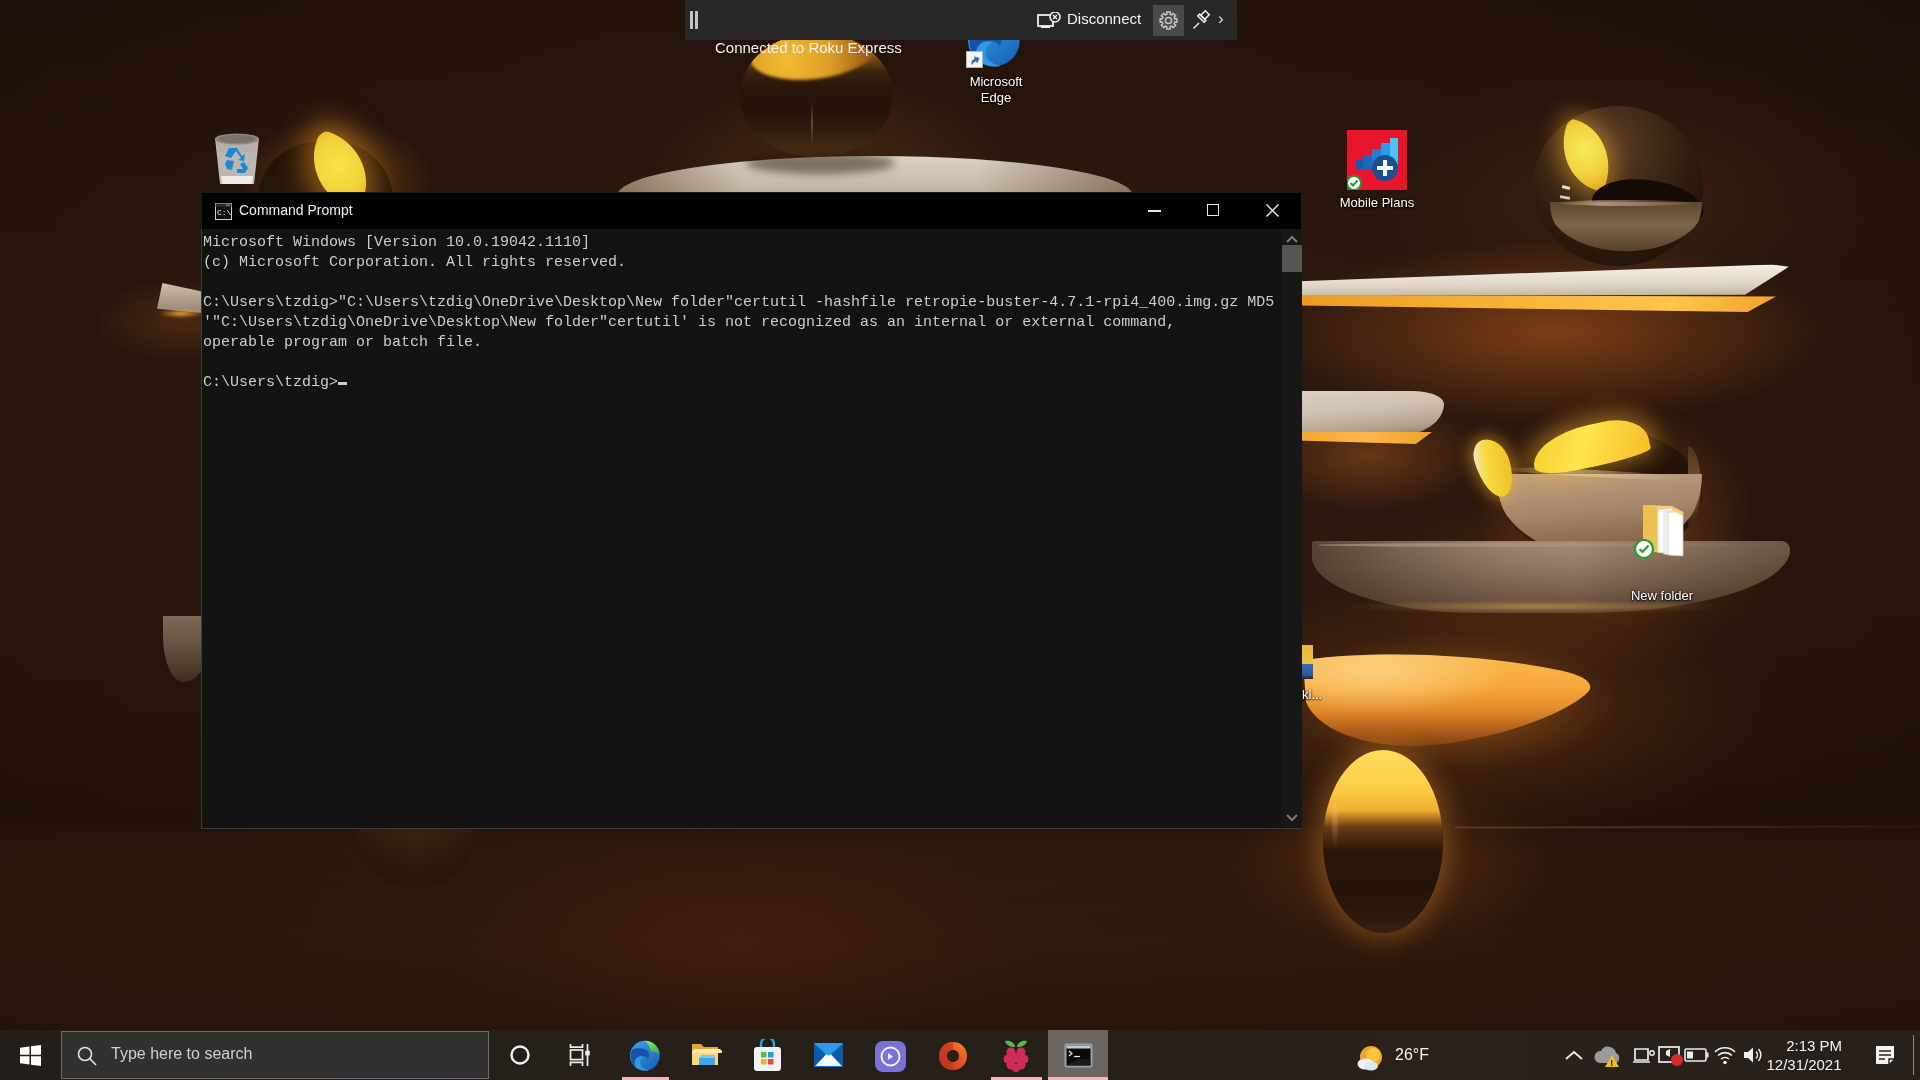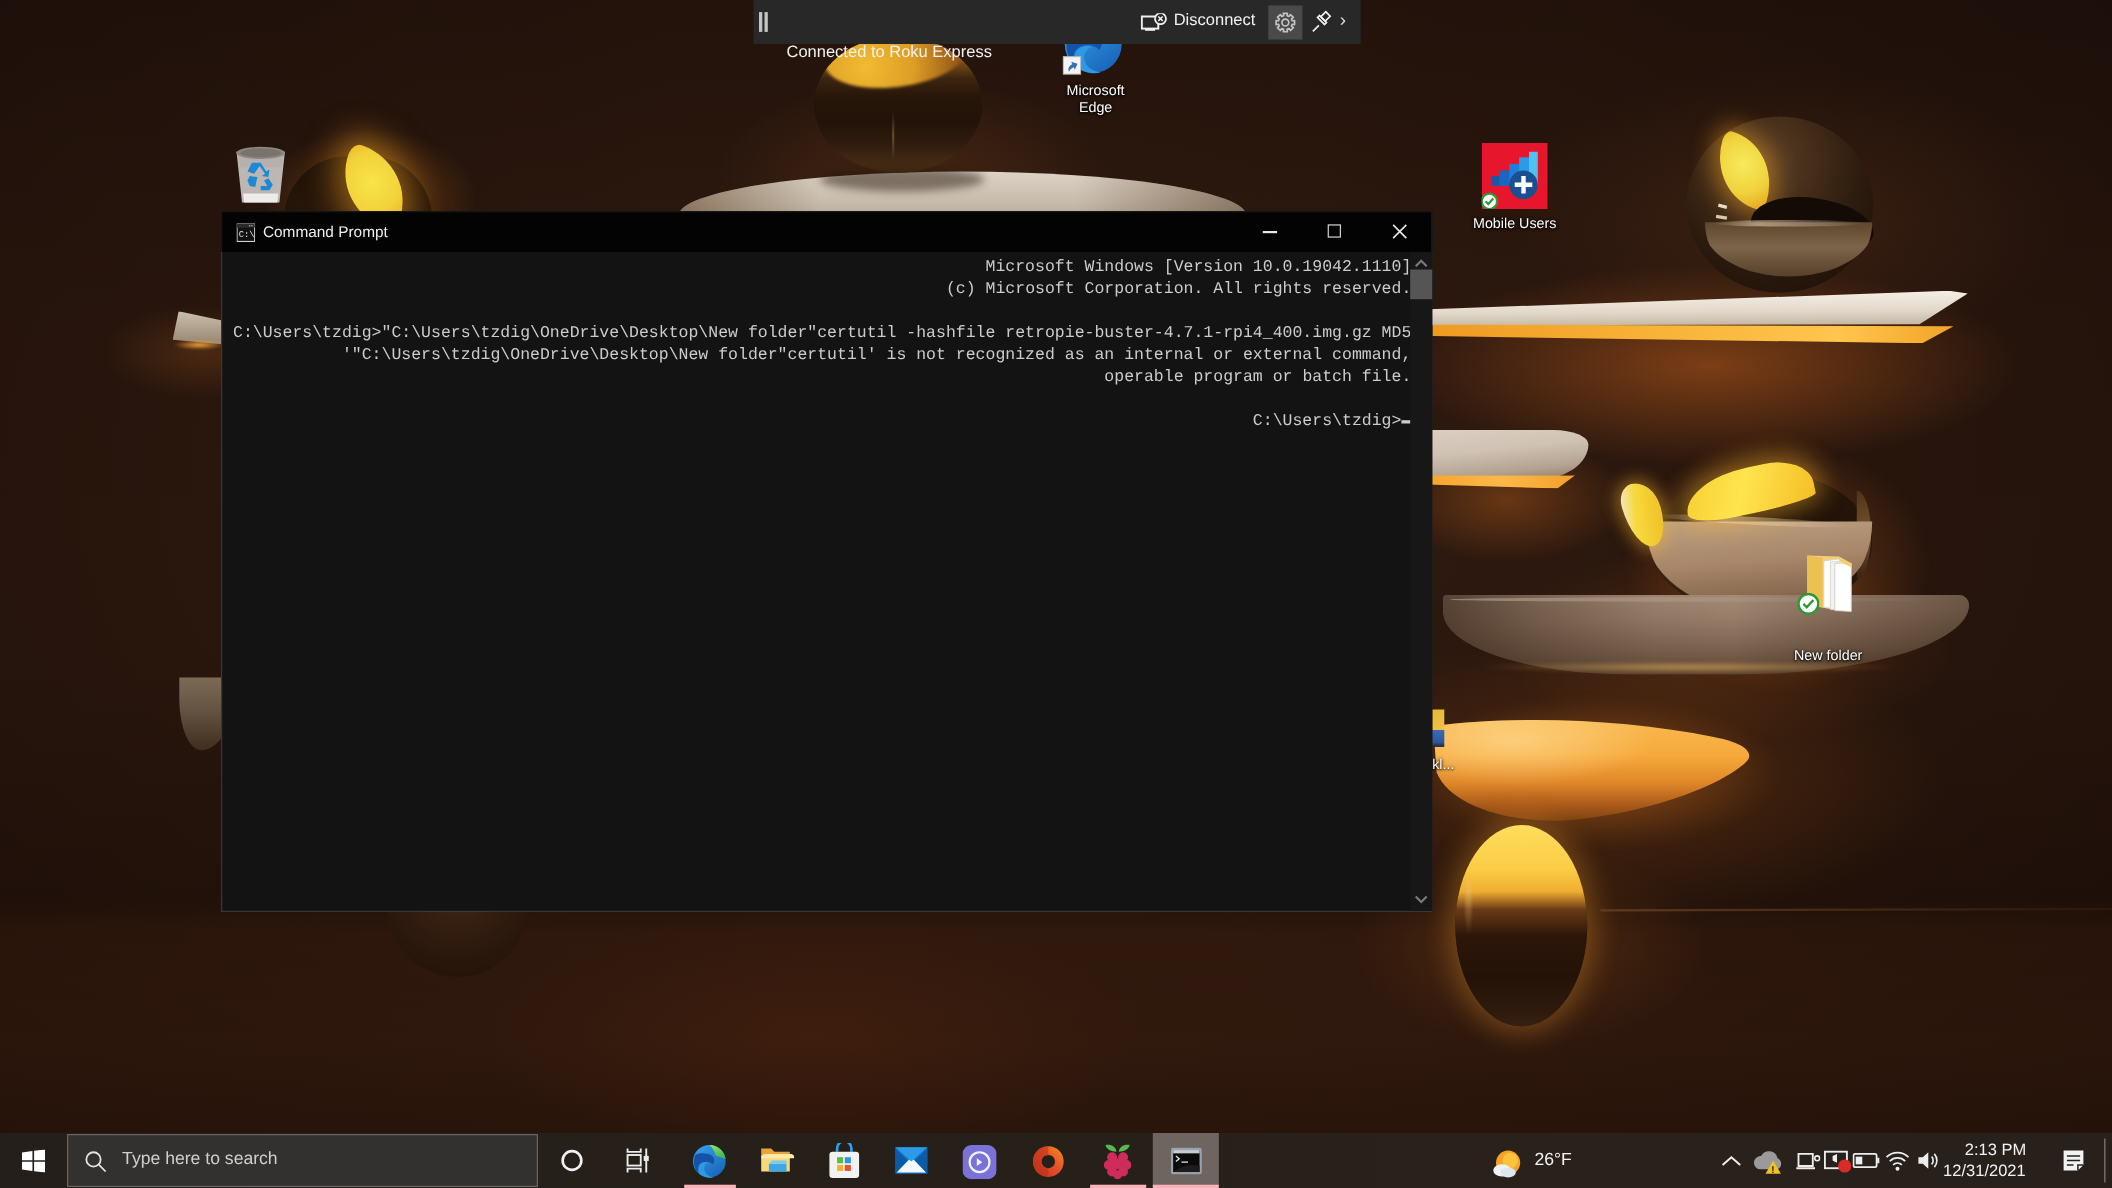--- a/index.html
+++ b/index.html
@@ -136,21 +136,21 @@
   <rect x="9" y="30" width="8" height="9" fill="#1b59a8"></rect>
   <rect x="16" y="25" width="9" height="14" fill="#1b67c0"></rect>
   <rect x="25" y="19" width="9" height="20" fill="#1e7ed8"></rect>
   <rect x="34" y="13" width="9" height="26" fill="#2b9be8"></rect>
   <rect x="43" y="8" width="8" height="31" fill="#4fc3f0"></rect>
   <circle cx="38" cy="38" r="13" fill="#1c4f8f"></circle>
   <path d="M36 30 h4 v6 h6 v4 h-6 v6 h-4 v-6 h-6 v-4 h6 z" fill="#fff"></path>
   <circle cx="7" cy="53" r="7" fill="#fff" stroke="#2c9937" stroke-width="2"></circle>
   <path d="M3.5 53 l2.5 2.5 4.5 -5" stroke="#2c9937" stroke-width="2" fill="none"></path>
 </svg>
-<div class="lbl" style="left:1327px; top:195px; width:100px;">Mobile Users</div>
+<div class="lbl" style="left:1327px; top:195px; width:100px;">Mobile Plans</div>
 
 <svg class="abs" style="left:1640px; top:503px;" width="46" height="56" viewBox="0 0 46 56">
   <path d="M3 2 L32 3 L32 52 L3 47 Z" fill="#f5cf74"></path>
   <path d="M3 2 L17 4 L17 49 L3 47 Z" fill="#edc052"></path>
   <g>
     <polygon points="18,7 33,5 33,51 18,49" fill="#fdfdfd" stroke="#d9d4cc" stroke-width="0.8"></polygon>
     <polygon points="24,8 38,7 38,52 24,51" fill="#f4f2ef" stroke="#d9d4cc" stroke-width="0.8"></polygon>
     <polygon points="28,9 43,9 43,53 28,52" fill="#ffffff" stroke="#d0cbc3" stroke-width="0.8"></polygon>
   </g>
   <path d="M32 3 L43 9 L43 13 L32 7 Z" fill="#f5cf74"></path>
@@ -202,21 +202,21 @@
       <text x="2" y="12" font-size="8" fill="#e8e8e8" font-family="Liberation Mono">C:\</text>
     </svg>
     <div class="abs" style="left:37px; top:9px; font-size:14px; color:#ededed;">Command Prompt</div>
     <div class="abs" style="left:946px; top:17px; width:13px; height:2px; background:#e8e8e8;"></div>
     <div class="abs" style="left:1005px; top:11px; width:12px; height:12px; border:1.5px solid #e8e8e8;"></div>
     <svg class="abs" style="left:1063px; top:10px;" width="15" height="15" viewBox="0 0 15 15">
       <path d="M1.5 1.5 L13.5 13.5 M13.5 1.5 L1.5 13.5" stroke="#e8e8e8" stroke-width="1.5"></path>
     </svg>
   </div>
 
-  <div class="abs" style="left:1px; top:41px; width:1080px; font-family:'Liberation Mono',monospace; font-size:15px; line-height:20px; color:#cccccc; white-space:pre;text-align:right;">Microsoft Windows [Version 10.0.19042.1110]
+  <div class="abs" style="left:1px; top:41px; width:1080px; font-family:'Liberation Mono',monospace; font-size:15px; line-height:20px; color:#cccccc; white-space:pre;">Microsoft Windows [Version 10.0.19042.1110]
 (c) Microsoft Corporation. All rights reserved.
 
 C:\Users\tzdig&gt;"C:\Users\tzdig\OneDrive\Desktop\New folder"certutil -hashfile retropie-buster-4.7.1-rpi4_400.img.gz MD5
 '"C:\Users\tzdig\OneDrive\Desktop\New folder"certutil' is not recognized as an internal or external command,
 operable program or batch file.
 
 C:\Users\tzdig&gt;<span style="display:inline-block; width:9px; height:3px; background:#ccc; margin-bottom:1px;"></span></div>
 
   <div class="abs" style="left:1080px; top:37px; width:20px; height:599px; background:#171717;">
     <svg width="20" height="14" viewBox="0 0 20 14" style="position:absolute; top:3px;">

